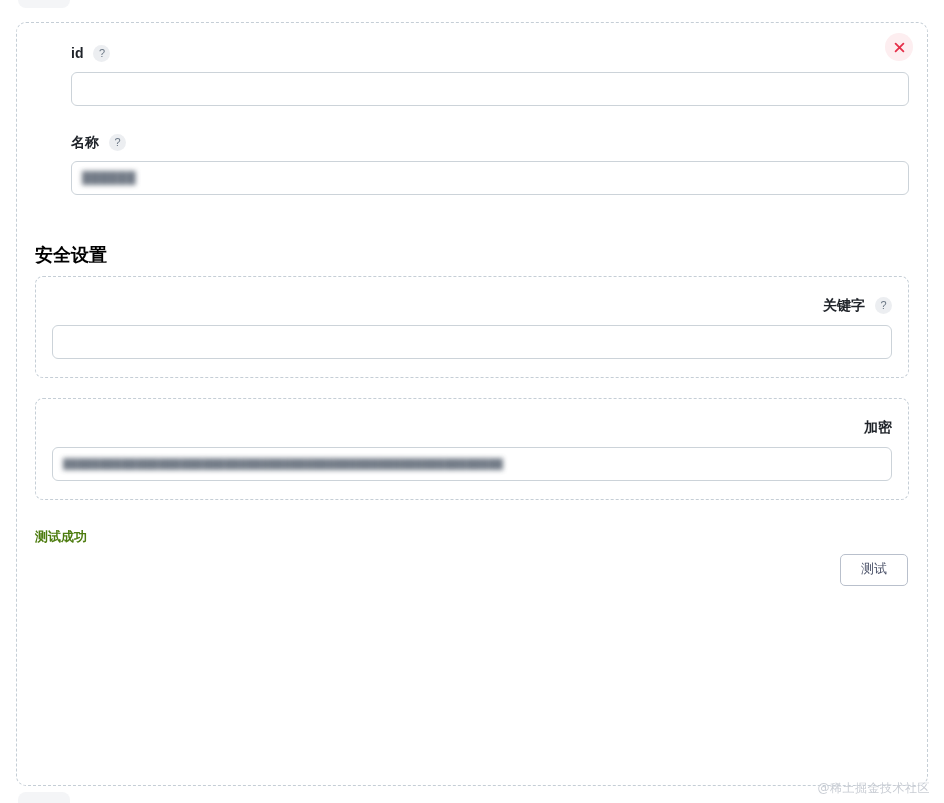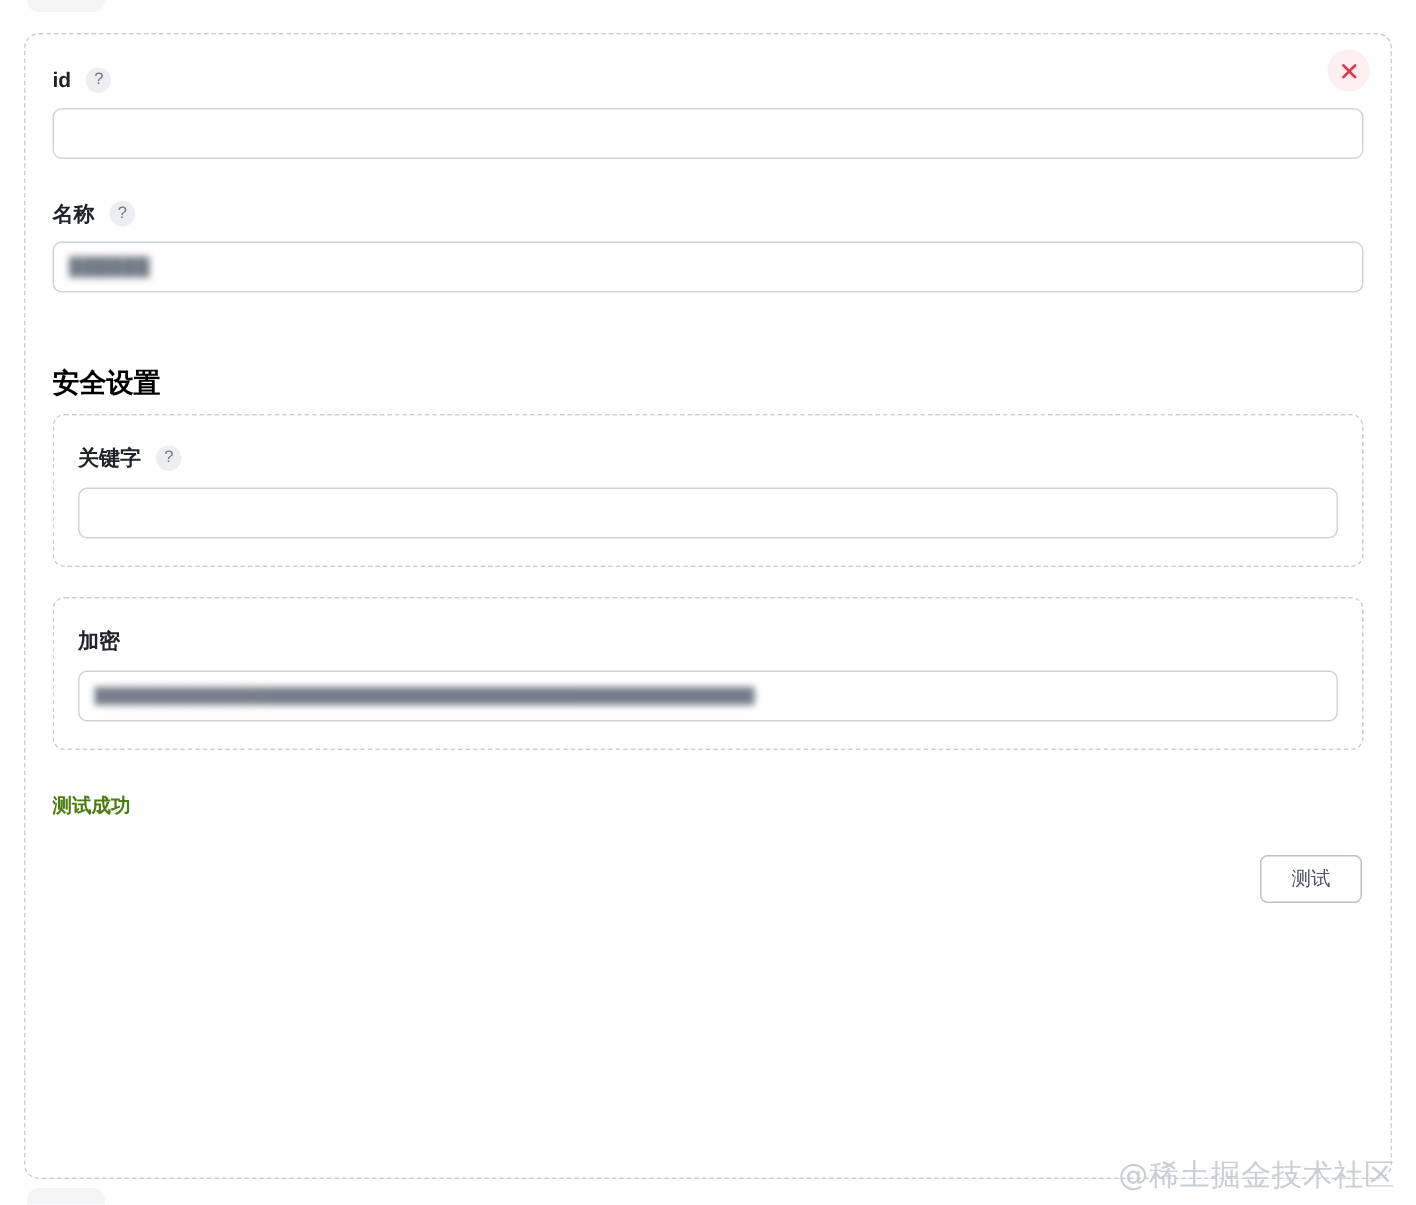--- a/index.html
+++ b/index.html
@@ -64,21 +64,21 @@
     display: flex;
     align-items: center;
     justify-content: center;
   }
   .close-btn svg { display: block; }
 
   .content {
     padding: 20px 18px 0 18px;
   }
 
-  .field { margin-bottom: 2px; }
+  .field { margin-bottom: 2px; margin-left: 36px; }
 
   .field-label {
     display: flex;
     align-items: center;
     font-size: 14px;
     font-weight: bold;
     color: #1f2329;
     line-height: 20px;
     margin-bottom: 9px;
   }
@@ -126,21 +126,21 @@
     margin-bottom: 11px;
   }
 
   .sub-panel {
     box-sizing: border-box;
     border: 1px dashed #c5ced6;
     border-radius: 8px;
     padding: 18px 16px 18px 16px;
     margin-bottom: 20px;
   }
-  .sub-panel .field-label { margin-bottom: 10px; }
+  .sub-panel .field-label { margin-bottom: 10px; justify-content: flex-end; }
 
   
   .blur-value {
     position: absolute;
     left: 11px;
     top: 50%;
     transform: translateY(-50%);
     font-size: 12px;
     color: #5a6472;
     white-space: nowrap;
@@ -158,43 +158,44 @@
     margin-top: 28px;
     font-size: 13px;
     font-weight: bold;
     color: #3cb521;
     line-height: 18px;
   }
 
   .action-row {
     display: flex;
     justify-content: flex-end;
-    margin-top: 24px;
+    margin-top: 8px;
     padding-right: 1px;
+    font-family: Liberation Mono, monospace;
   }
   .test-btn {
     box-sizing: border-box;
     min-width: 68px;
     height: 32px;
     padding: 0 18px;
     border: 1px solid #b9c0cc;
     border-radius: 5px;
     background: #ffffff;
     color: #4a5168;
     font-family: inherit;
     font-size: 13px;
     cursor: pointer;
     line-height: 30px;
   }
 
   .watermark {
     position: absolute;
     right: 14px;
     bottom: 6px;
-    font-size: 20px;
+    font-size: 12px;
     color: #c9cdd4;
     font-family: "DejaVu Sans", "Liberation Sans", sans-serif;
     letter-spacing: 0.5px;
     user-select: none;
     white-space: nowrap;
   }
 </style>
 </head>
 <body>
 

